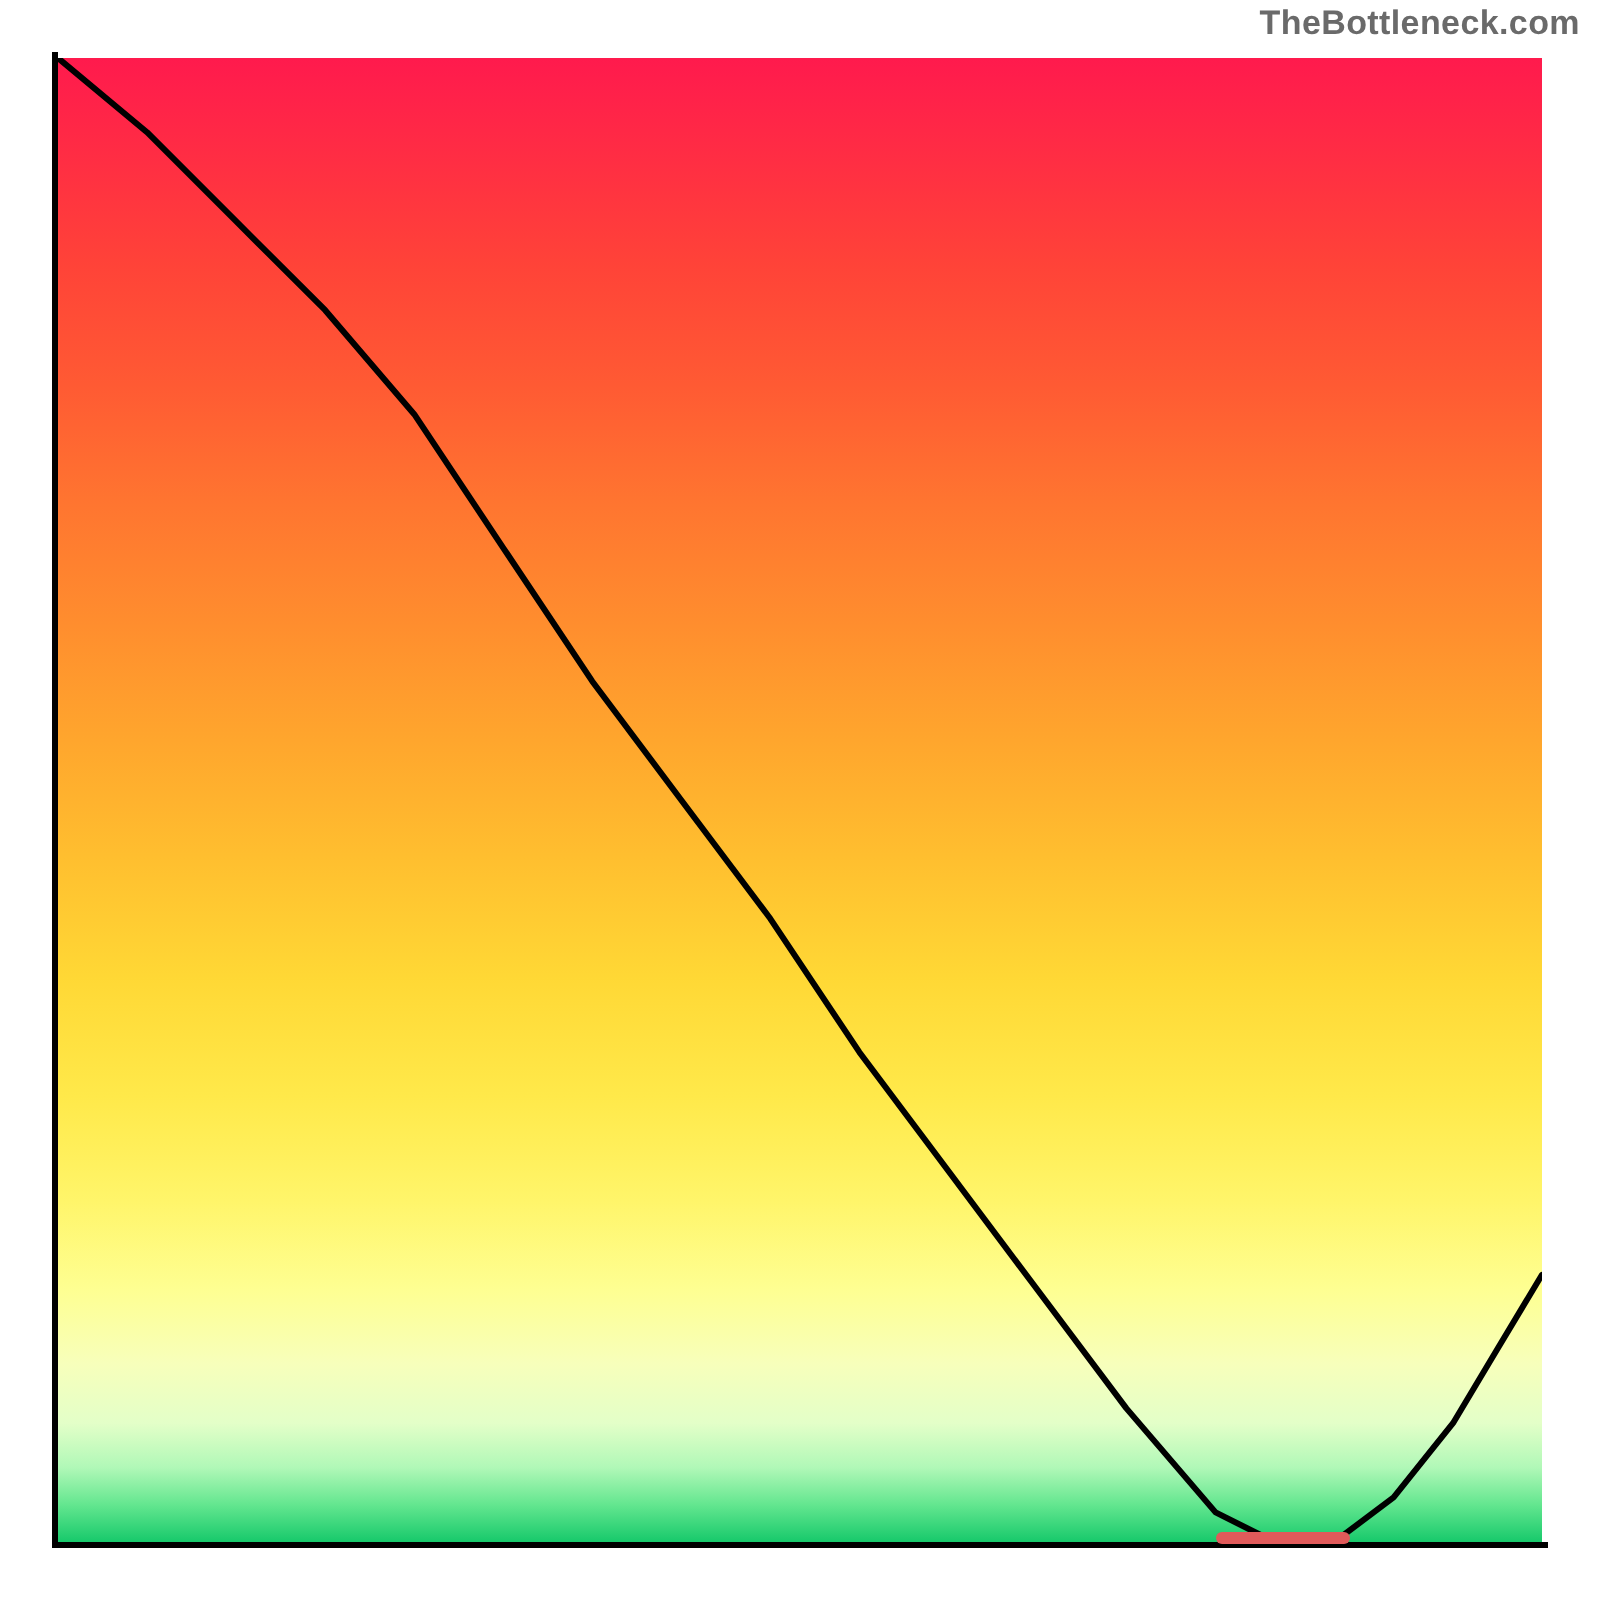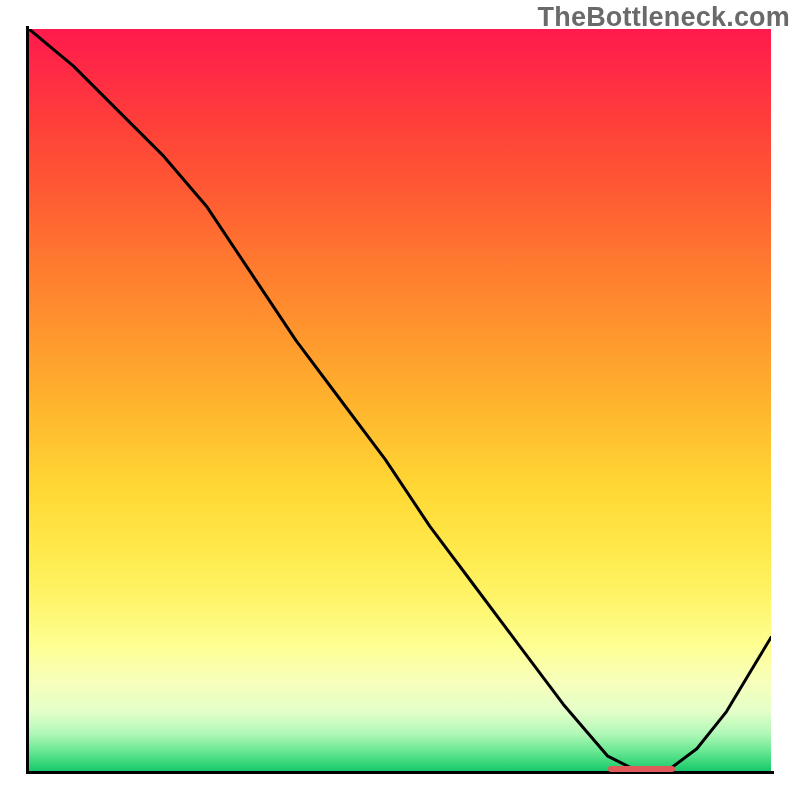--- a/index.html
+++ b/index.html
@@ -14,21 +14,21 @@
   .stage {
     position: relative;
     width: 800px;
     height: 800px;
   }
   .watermark {
     position: absolute;
     top: 2px;
     right: 10px;
     color: #6a6a6a;
-    font-size: 27px;
+    font-size: 17px;
     font-weight: 600;
     letter-spacing: 0.2px;
     user-select: none;
   }
   .plot {
     position: absolute;
     left: 29px;
     top: 29px;
     width: 742px;
     height: 742px;

